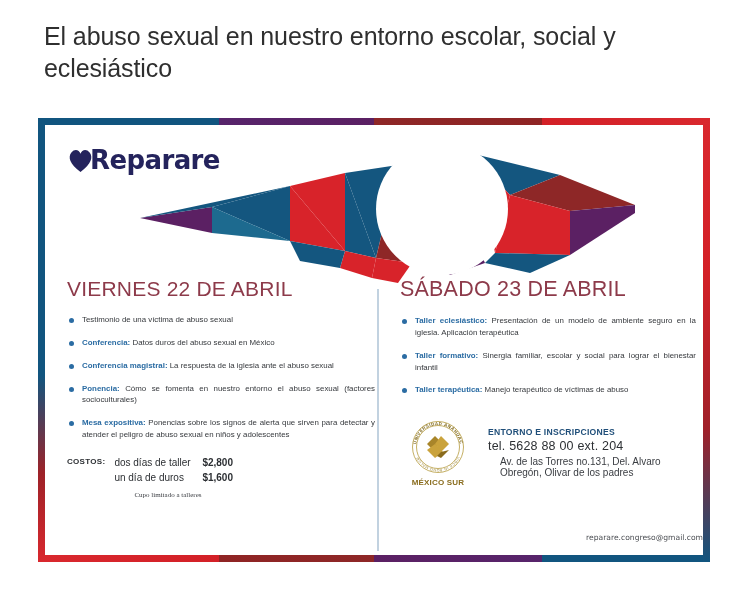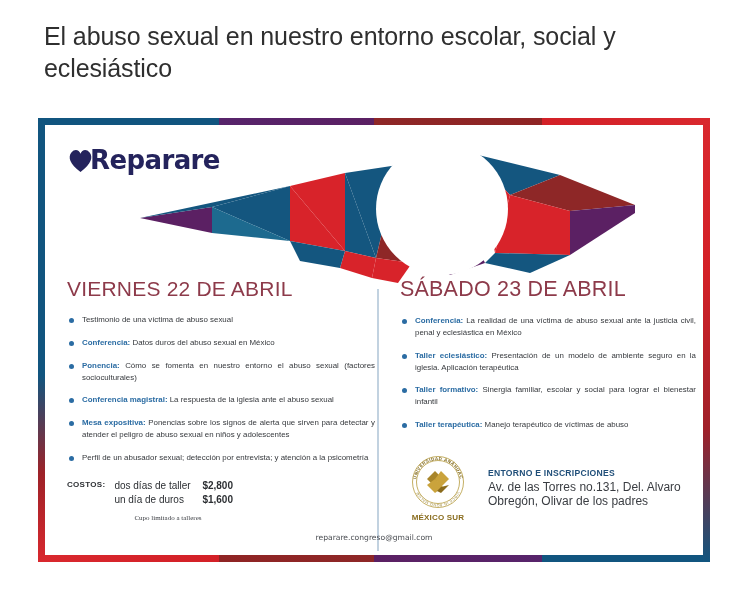--- a/index.html
+++ b/index.html
@@ -238,31 +238,32 @@
     letter-spacing: 0.25px;
     margin-bottom: 2px;
   }
   .contact-tel {
     font-size: 12.5px;
     color: #2d3034;
     letter-spacing: 0.2px;
     margin-bottom: 3px;
   }
   .contact-addr {
-    font-size: 12px;
+    font-size: 10px;
     color: #3a3d42;
+    margin-left: 12px;
   }
 
   
   .email-footer {
     position: absolute;
     left: 0;
     bottom: 13px;
     width: 100%;
-    text-align: center;
+    text-align: right;
     font-size: 7.6px;
     color: #4a4d52;
     font-family: "DejaVu Sans", sans-serif;
   }
 </style>
 </head>
 <body>
 
 <div class="page-heading">El abuso sexual en nuestro entorno escolar, social y eclesiástico</div>
 
@@ -315,24 +316,23 @@
     <div class="columns">
 
       <div class="col-divider"></div>
 
       <div class="col-left">
         <div class="day-title">VIERNES 22 DE ABRIL</div>
 
         <ul class="items">
           <li><span class="lead"></span><span>Testimonio de una víctima de abuso sexual</span></li>
           <li><span class="lead">Conferencia:</span><span> Datos duros del abuso sexual en México</span></li>
+          <li><span class="lead">Conferencia magistral:</span><span> La respuesta de la iglesia ante el abuso sexual</span></li>
           <li><span class="lead">Ponencia:</span><span> Cómo se fomenta en nuestro entorno el abuso sexual (factores socioculturales)</span></li>
-          <li><span class="lead">Conferencia magistral:</span><span> La respuesta de la iglesia ante el abuso sexual</span></li>
           <li><span class="lead">Mesa expositiva:</span><span> Ponencias sobre los signos de alerta que sirven para detectar y atender el peligro de abuso sexual en niños y adolescentes</span></li>
-          <li><span class="lead"></span><span>Perfil de un abusador sexual; detección por entrevista; y atención a la psicometría</span></li>
         </ul>
 
         <div class="costs">
           <div class="costs-label">COSTOS:</div>
           <div class="costs-rows">
             <div class="costs-row">
               <span class="costs-desc">dos días de taller</span>
               <span class="costs-amt">$2,800</span>
             </div>
             <div class="costs-row">
@@ -341,21 +341,20 @@
             </div>
             <div class="costs-note">Cupo limitado a talleres</div>
           </div>
         </div>
       </div>
 
       <div class="col-right">
         <div class="day-title right">SÁBADO 23 DE ABRIL</div>
 
         <ul class="items">
-          <li><span class="lead">Conferencia:</span><span> La realidad de una víctima de abuso sexual ante la justicia civil, penal y eclesiástica en México</span></li>
           <li><span class="lead">Taller eclesiástico:</span><span> Presentación de un modelo de ambiente seguro en la iglesia. Aplicación terapéutica</span></li>
           <li><span class="lead">Taller formativo:</span><span> Sinergia familiar, escolar y social para lograr el bienestar infantil</span></li>
           <li><span class="lead">Taller terapéutica:</span><span> Manejo terapéutico de víctimas de abuso</span></li>
         </ul>
 
         <div class="contact">
           <div class="seal">
             <svg width="62" height="58" viewBox="0 0 62 58">
               <defs>
                 <path id="ringTop" d="M 9,29 A 22,22 0 0 1 53,29"></path>
@@ -373,20 +372,21 @@
                 <polygon points="-11,-3 -3,-11 3,-5 -5,3" fill="#a8852a"></polygon>
                 <polygon points="3,-11 11,-3 3,5 -3,-3" fill="#caa33c"></polygon>
                 <polygon points="-11,3 -3,-3 5,5 -3,11" fill="#caa33c"></polygon>
                 <polygon points="3,5 11,3 3,11 -1,9" fill="#8a6b1c"></polygon>
               </g>
             </svg>
             <div class="seal-caption">MÉXICO SUR</div>
           </div>
           <div class="contact-text">
             <div class="contact-title">ENTORNO E INSCRIPCIONES</div>
+            <div class="contact-tel">tel. 5628 88 00 ext. 204</div>
             <div class="contact-addr">Av. de las Torres no.131, Del. Alvaro Obregón, Olivar de los padres</div>
           </div>
         </div>
       </div>
     </div>
 
     <div class="email-footer">reparare.congreso@gmail.com</div>
 
   </div>
 </div>

